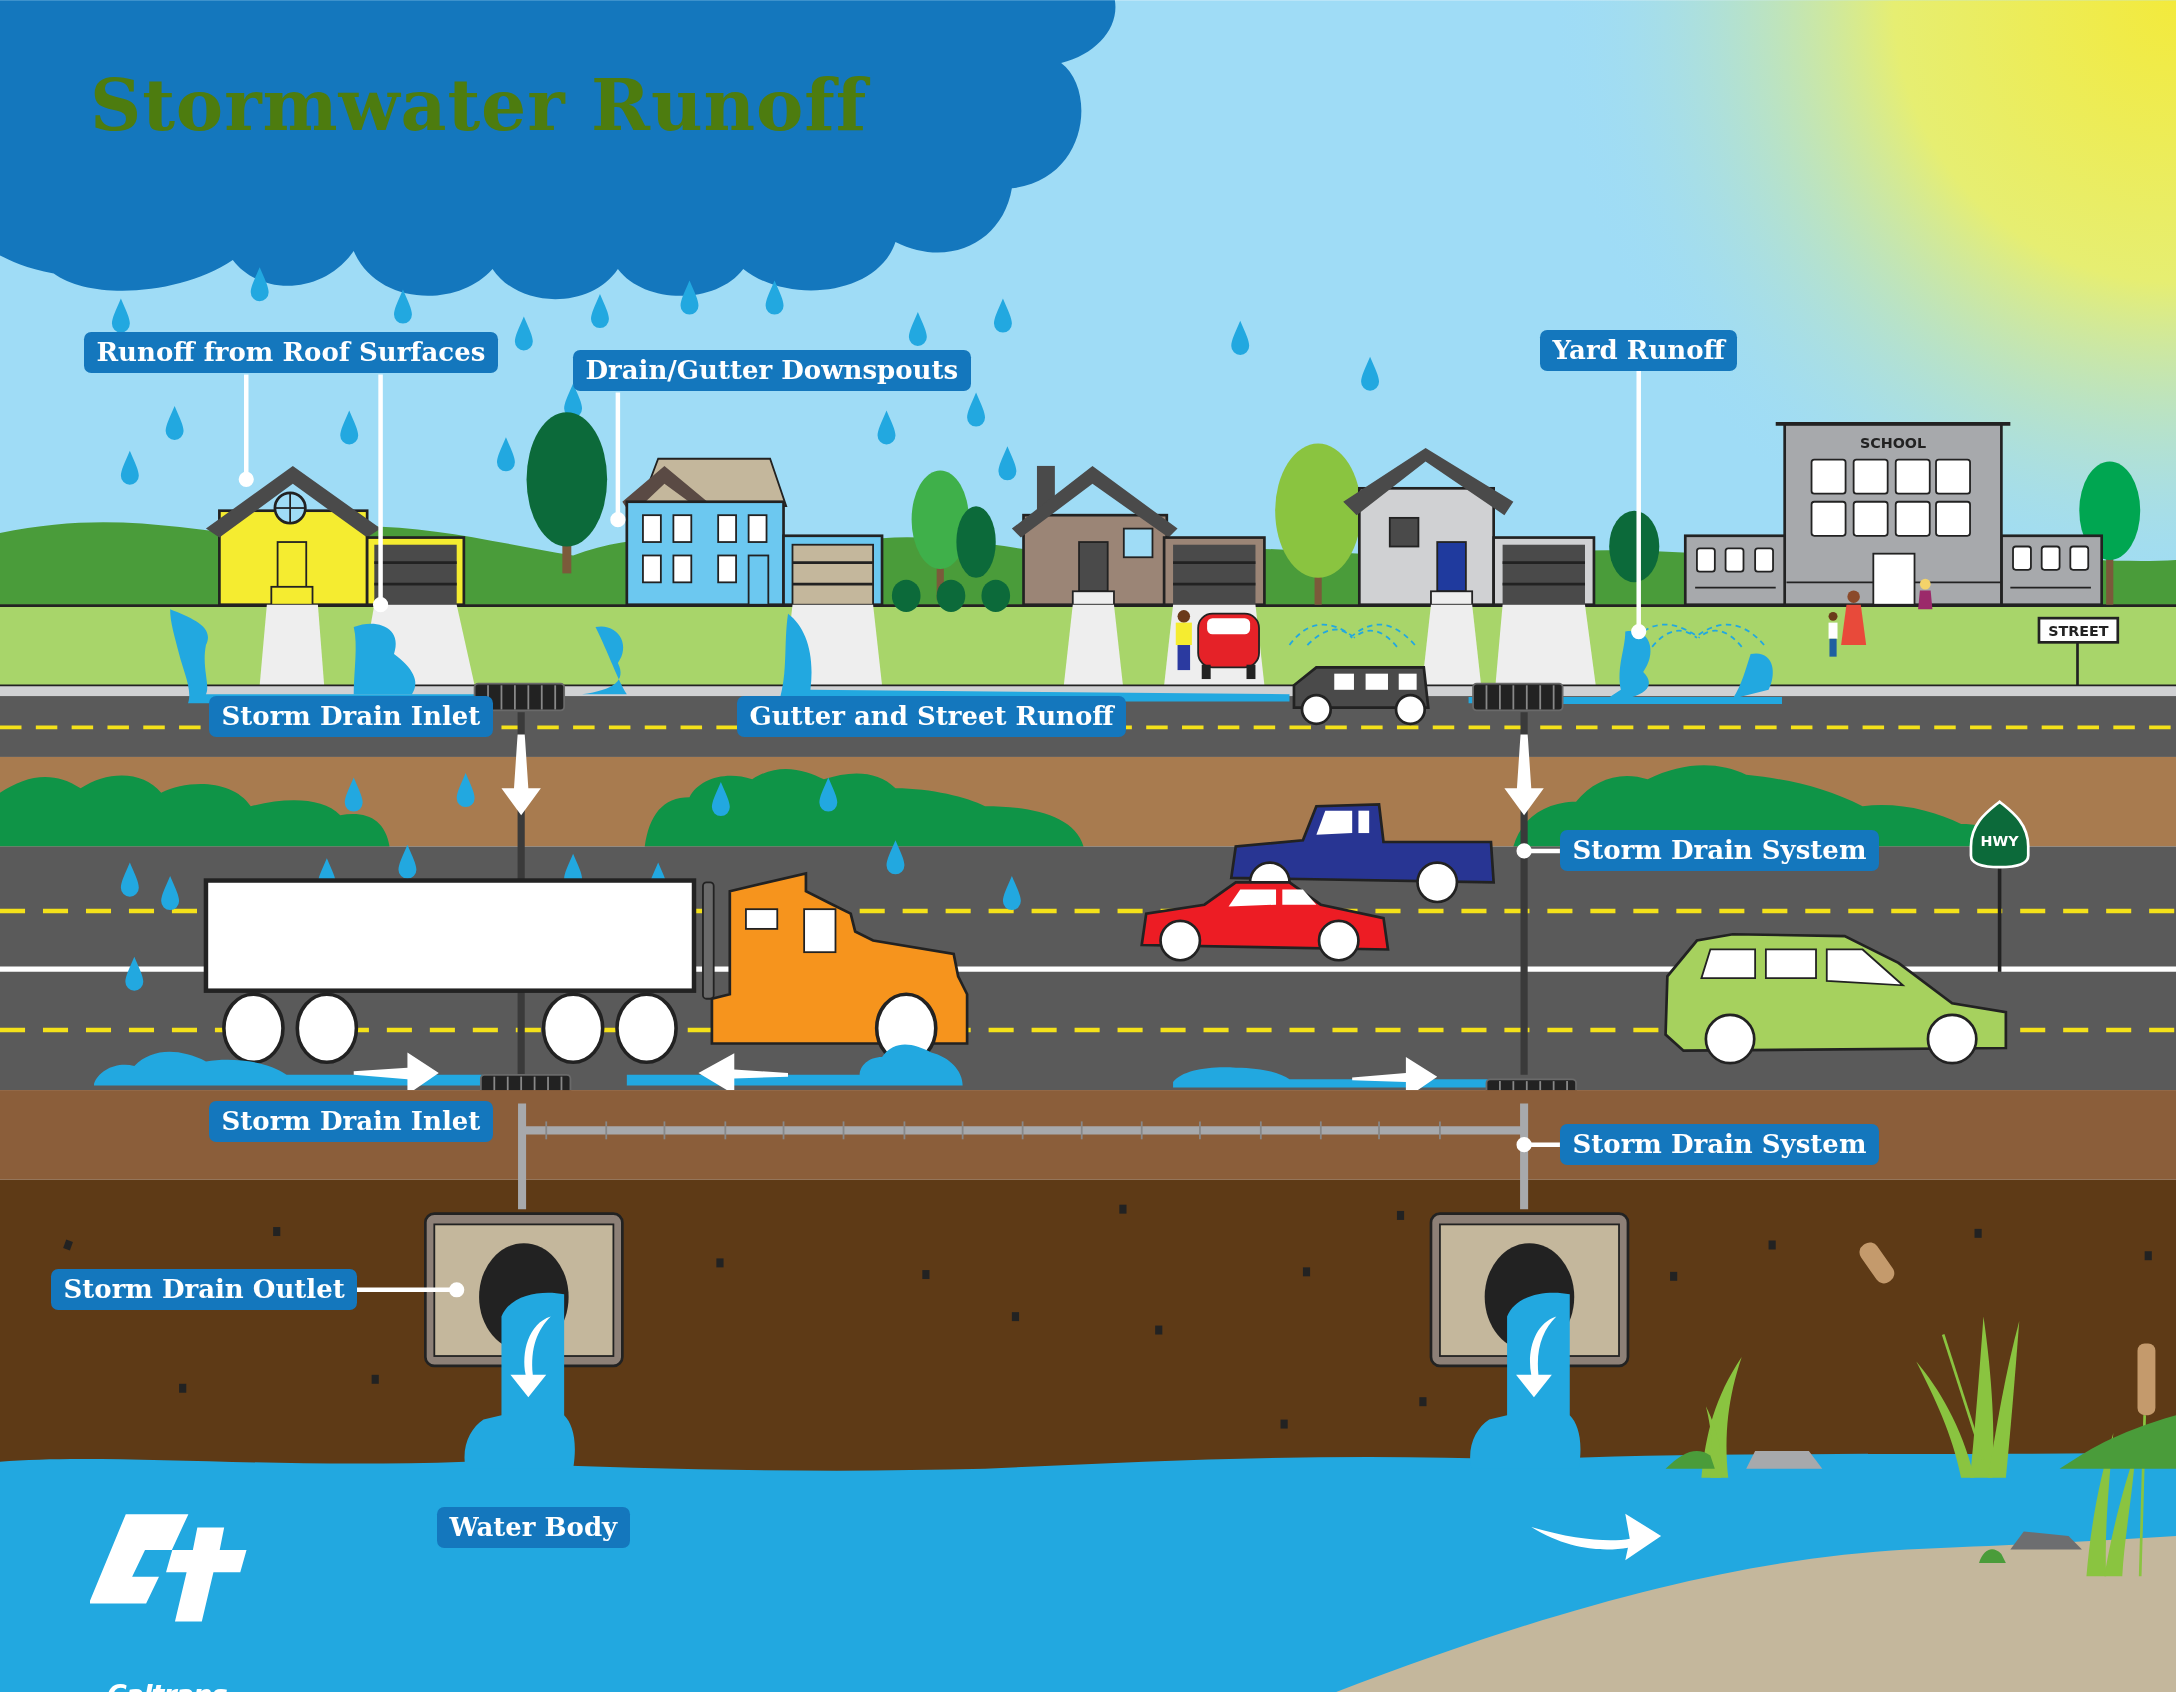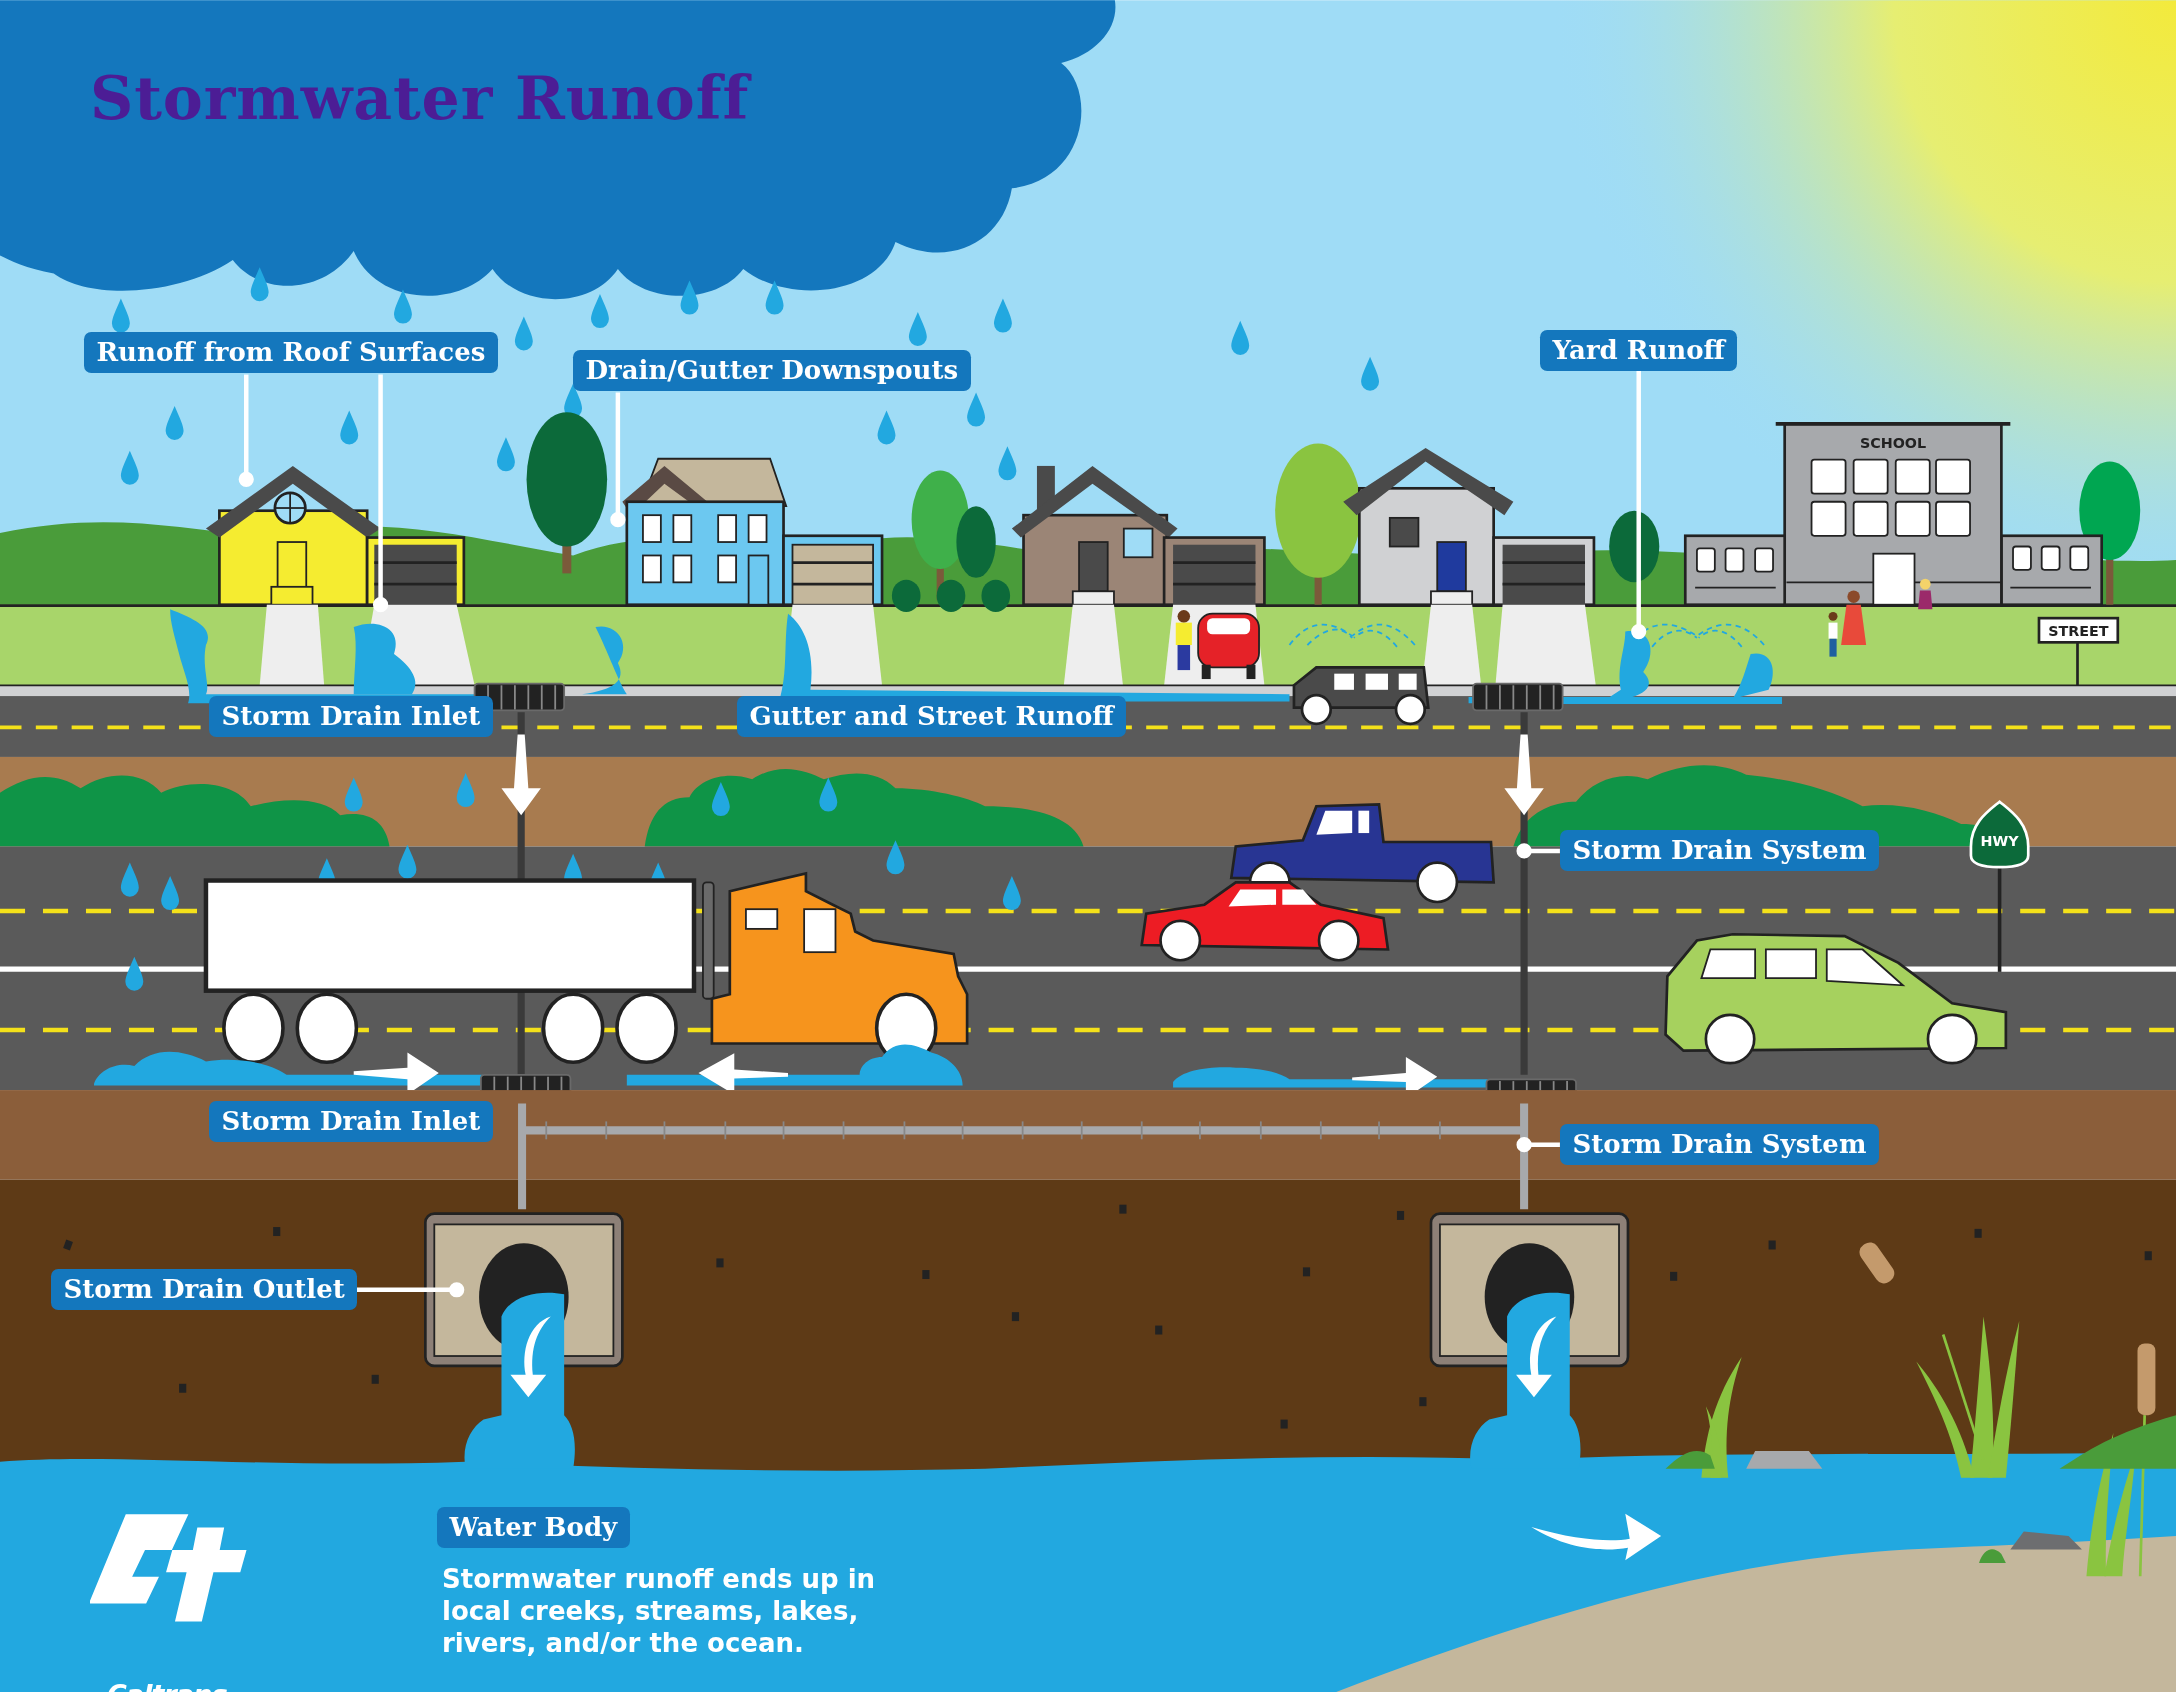--- a/index.html
+++ b/index.html
@@ -1,18 +1,18 @@
 <!DOCTYPE html>
 <html style="font-size:14.3px"><head>
 <meta charset="utf-8">
 <style>
   html,body{margin:0;padding:0;background:#fff;}
   #stage{position:relative;width:2176px;height:1693px;overflow:hidden;font-family:"DejaVu Serif","Liberation Serif",serif;}
   #scene{position:absolute;left:0;top:0;}
-  .title{position:absolute;left:90px;top:63px;font-family:"DejaVu Serif",serif;font-weight:bold;font-size:60px;color:#4c1d95;letter-spacing:0.9px;white-space:nowrap;}
+  .title{position:absolute;left:90px;top:63px;font-family:"DejaVu Serif",serif;font-weight:bold;font-size:71px;color:#4d7c0f;letter-spacing:0.9px;white-space:nowrap;}
   .label{position:absolute;background:#1477bd;color:#fff;font-family:"DejaVu Serif",serif;font-weight:bold;font-size:26px;line-height:41px;height:41px;padding:0 12.5px;border-radius:7.2px;white-space:nowrap;box-sizing:border-box;}
   .body-text{position:absolute;left:442px;top:1563px;width:466px;color:#fff;font-family:"DejaVu Sans",sans-serif;font-weight:bold;font-size:26px;line-height:32px;}
   .logo{position:absolute;left:90px;top:1514px;width:161px;height:130px;}
   .logo-word{position:absolute;left:107px;top:1679px;color:#fff;font-family:"DejaVu Sans",sans-serif;font-style:italic;font-weight:bold;font-size:27px;letter-spacing:-0.9px;}
   .sign-text{font-family:"DejaVu Sans",sans-serif;font-weight:bold;}
 </style>
 </head>
 <body>
 
 <div id="stage">
@@ -492,21 +492,20 @@
 <div class="label" style="left:573px;top:350px;">Drain/Gutter Downspouts</div>
 <div class="label" style="left:1540px;top:330px;text-align:center;">Yard Runoff</div>
 <div class="label" style="left:209px;top:696px;">Storm Drain Inlet</div>
 <div class="label" style="left:737px;top:696px;">Gutter and Street Runoff</div>
 <div class="label" style="left:1560px;top:830px;">Storm Drain System</div>
 <div class="label" style="left:209px;top:1101px;">Storm Drain Inlet</div>
 <div class="label" style="left:1560px;top:1124px;">Storm Drain System</div>
 <div class="label" style="left:51px;top:1269px;">Storm Drain Outlet</div>
 <div class="label" style="left:437px;top:1507px;">Water Body</div>
 
-<div class="body-text">Stormwater runoff ends up in local creeks, streams, lakes, rivers, and/or the ocean.</div>
 
 <svg class="logo" viewBox="0 0 180 145">
   <path d="M40,0 H110 L100,40 H70 L62,70 H92 L84,100 H20 Z" fill="#fff" transform="skewX(-12)"></path>
   <path d="M120,15 H150 L145,40 H175 L168,65 H138 L125,120 H95 L108,65 H85 L92,40 H115 Z" fill="#fff"></path>
 </svg>
 <div class="logo-word">Caltrans</div>
 
 </div>
 
 

